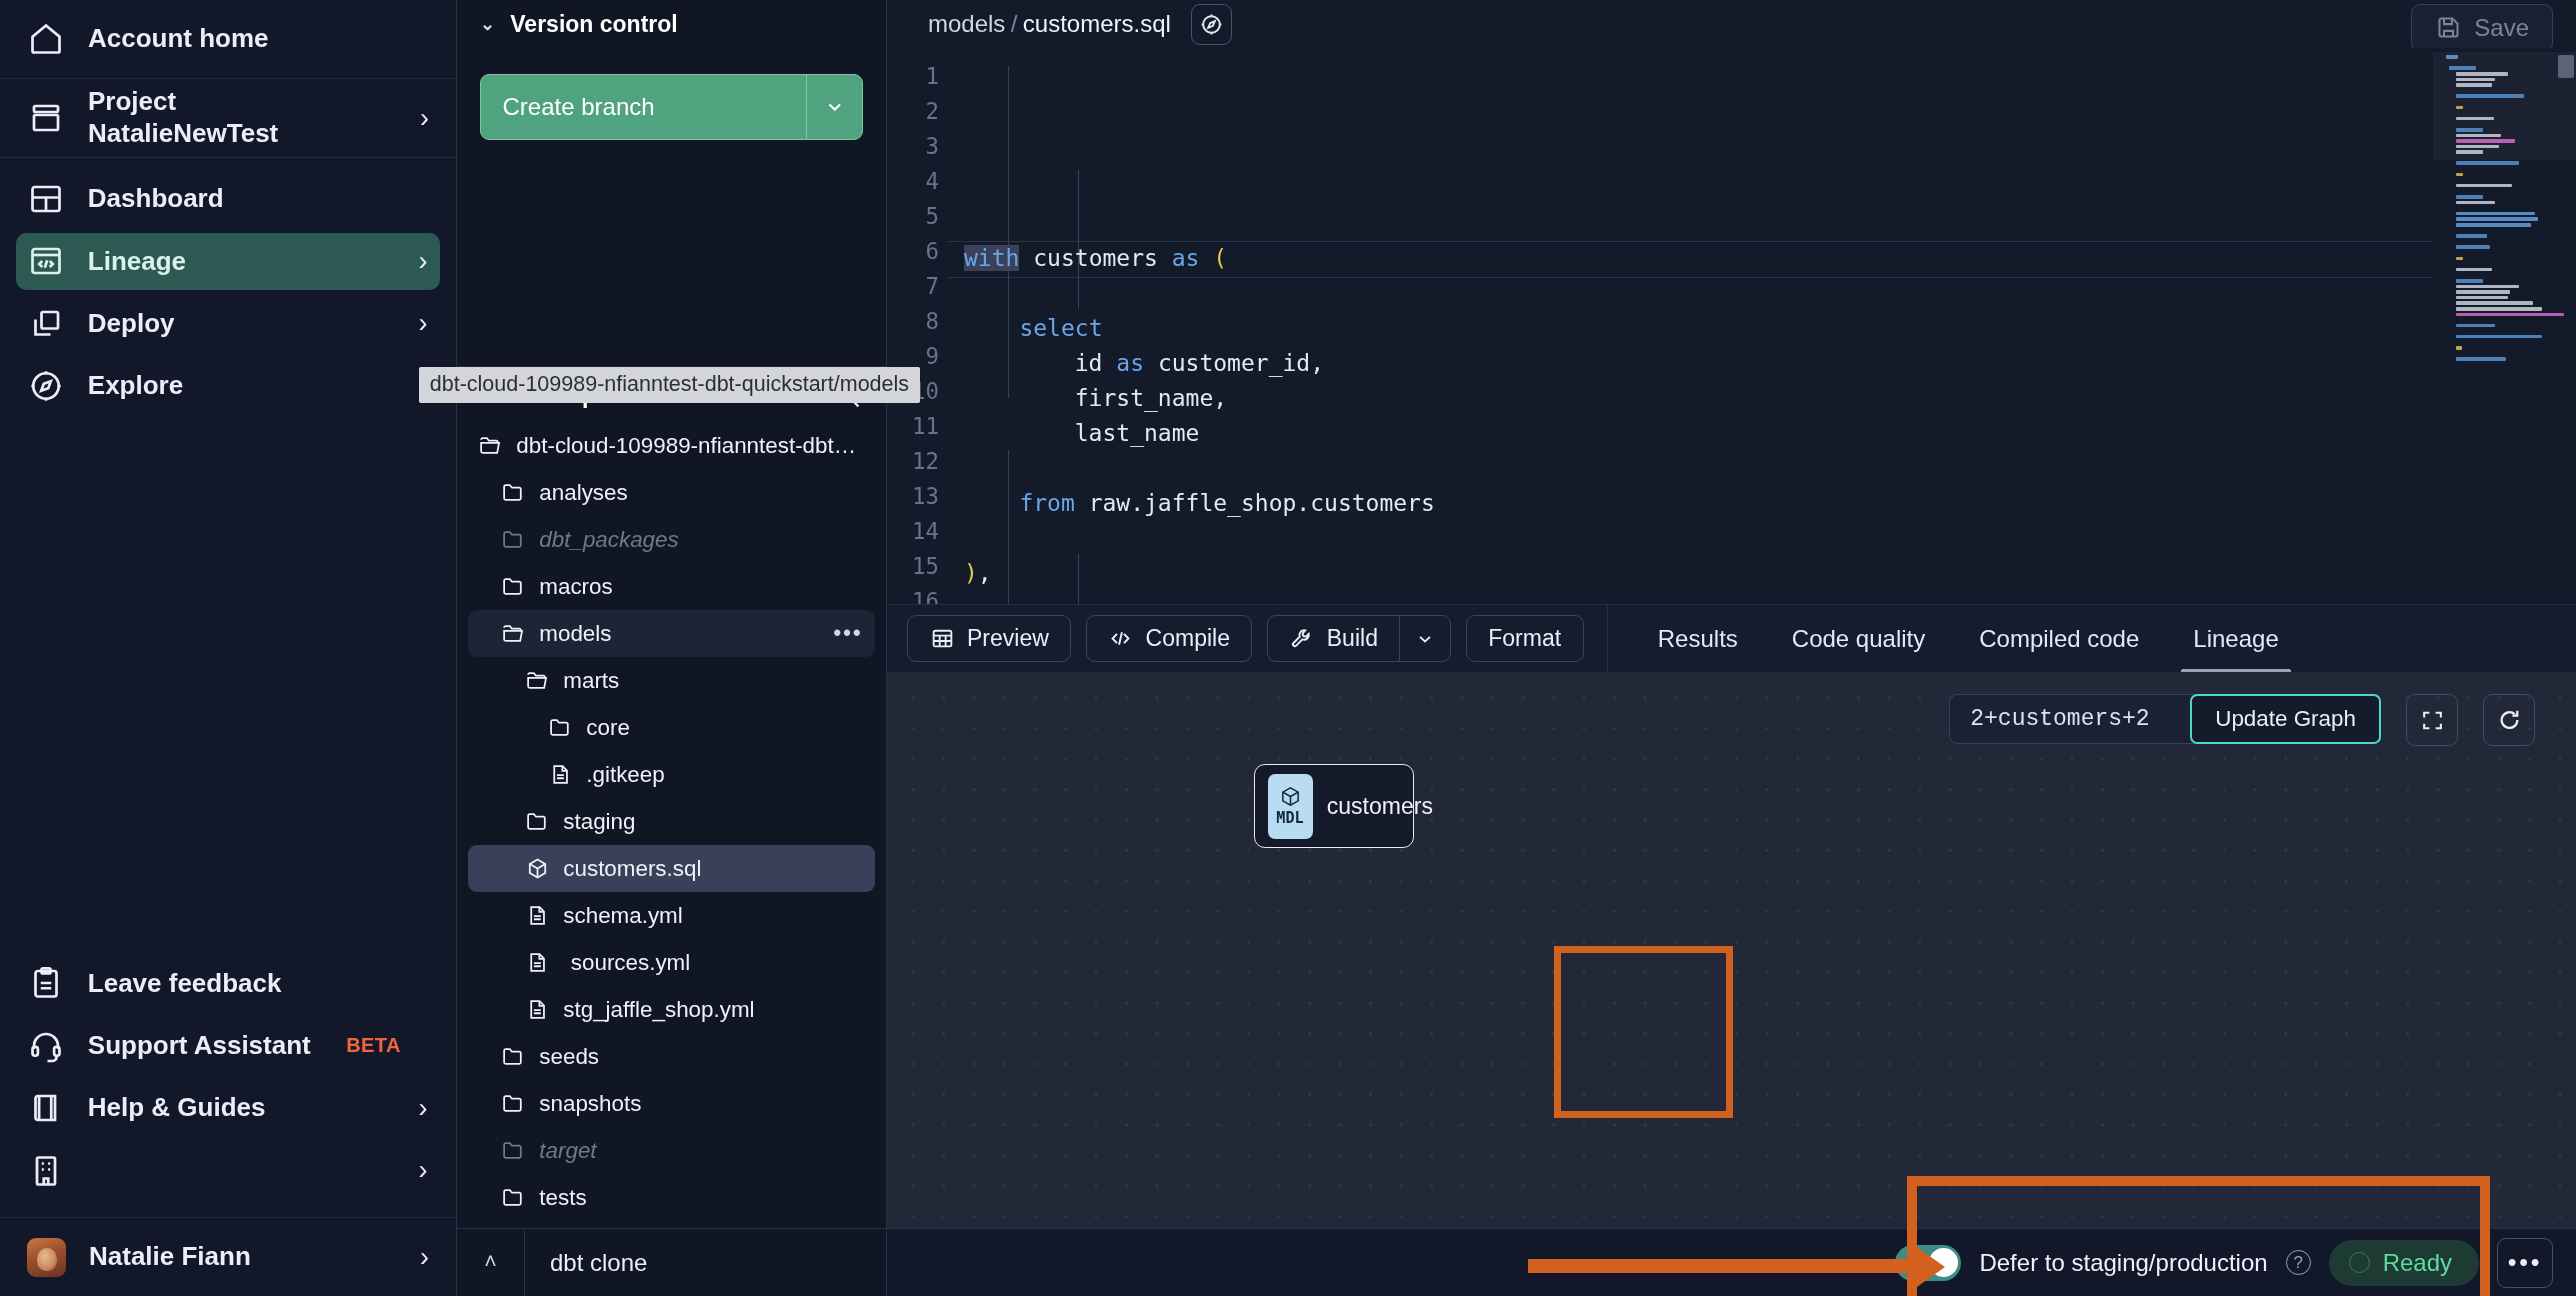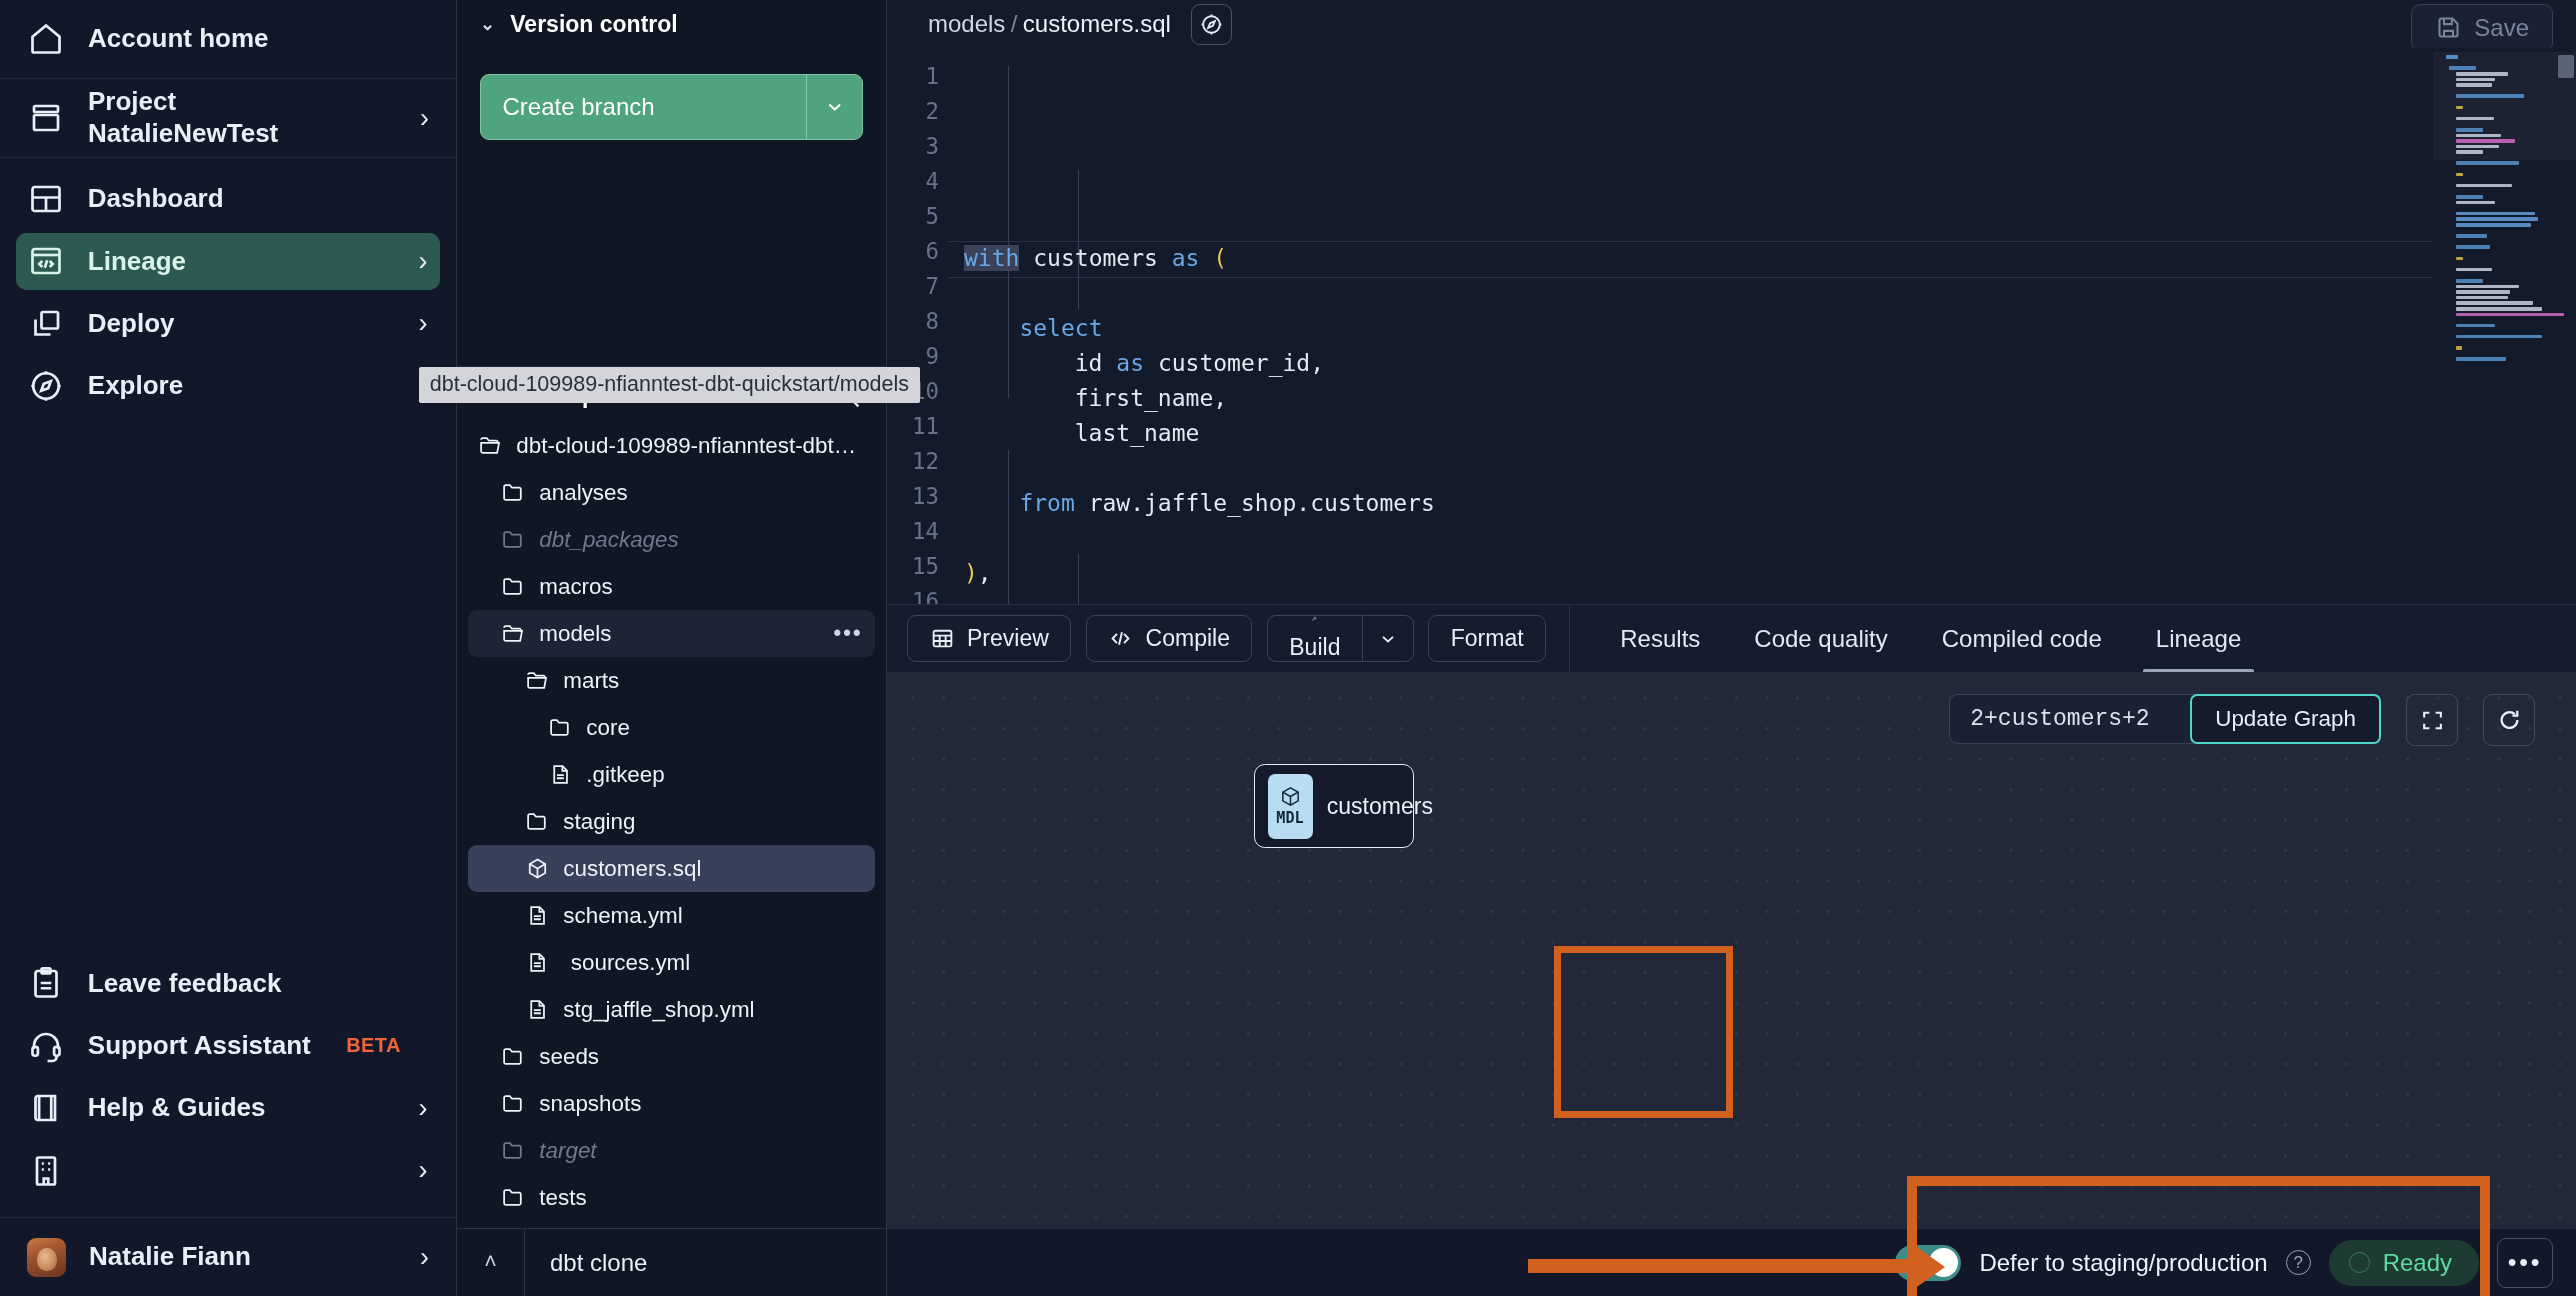--- a/index.html
+++ b/index.html
@@ -188,21 +188,21 @@
     display: flex; align-items: center; padding: 0 0 0 20px; flex-shrink: 0;
   }
   .tb-btn {
     display: flex; align-items: center; gap: 12.5px;
     height: 47px; padding: 0 21.5px; margin-right: 14.3px;
     border: 0.9px solid #3c4459; border-radius: 9px;
     color: #e9eef7; font-size: 23px; background: transparent; cursor: pointer;
     font-family: inherit; white-space: nowrap;
   }
   .split-group { display: flex; margin-right: 14.3px; }
-  .split-group .tb-btn { margin-right: 0; border-radius: 9px 0 0 9px; border-right: none; flex-direction: column; }
+  .split-group .tb-btn { margin-right: 0; border-radius: 9px 0 0 9px; border-right: none; }
   .split-caret {
     width: 52px; height: 47px; border: 0.9px solid #3c4459; border-radius: 0 9px 9px 0;
     display: flex; align-items: center; justify-content: center; color: #e9eef7; font-size: 20px;
   }
   .tb-div { width: 0.9px; height: 68px; background: #2a3146; margin: 0 23px 0 9px; }
   .tabs { display: flex; align-items: flex-end; height: 68px; gap: 0; }
   .tab {
     padding: 0 27px; height: 68px; display: flex; align-items: center;
     color: #e3e9f4; font-size: 24px; cursor: pointer; position: relative;
   }

